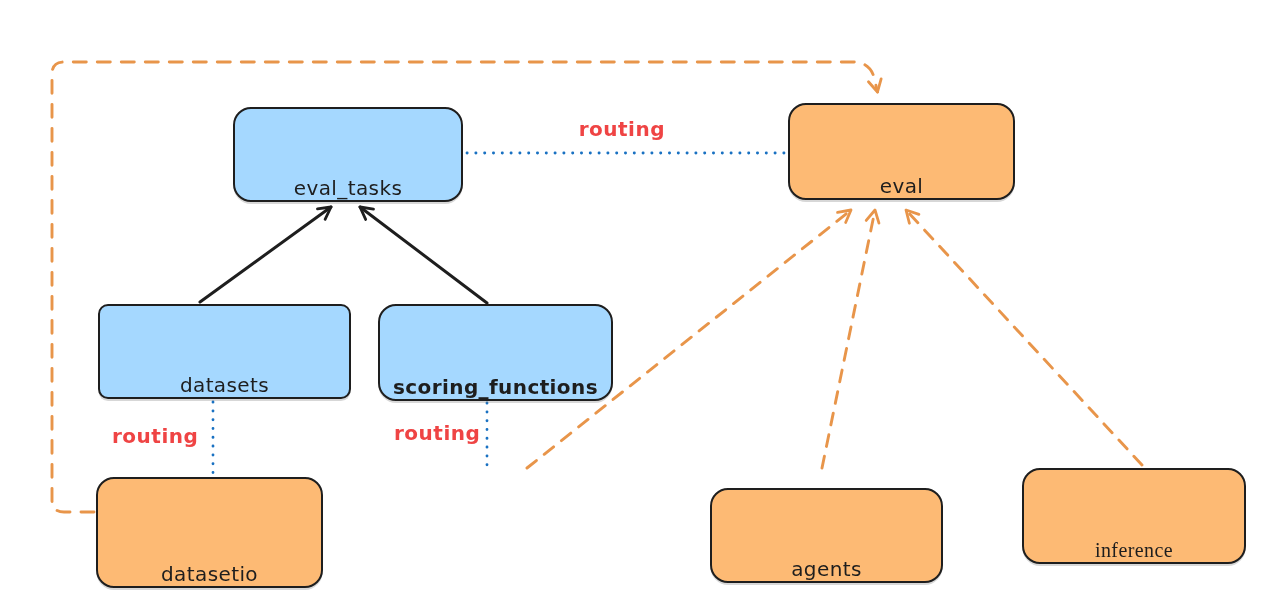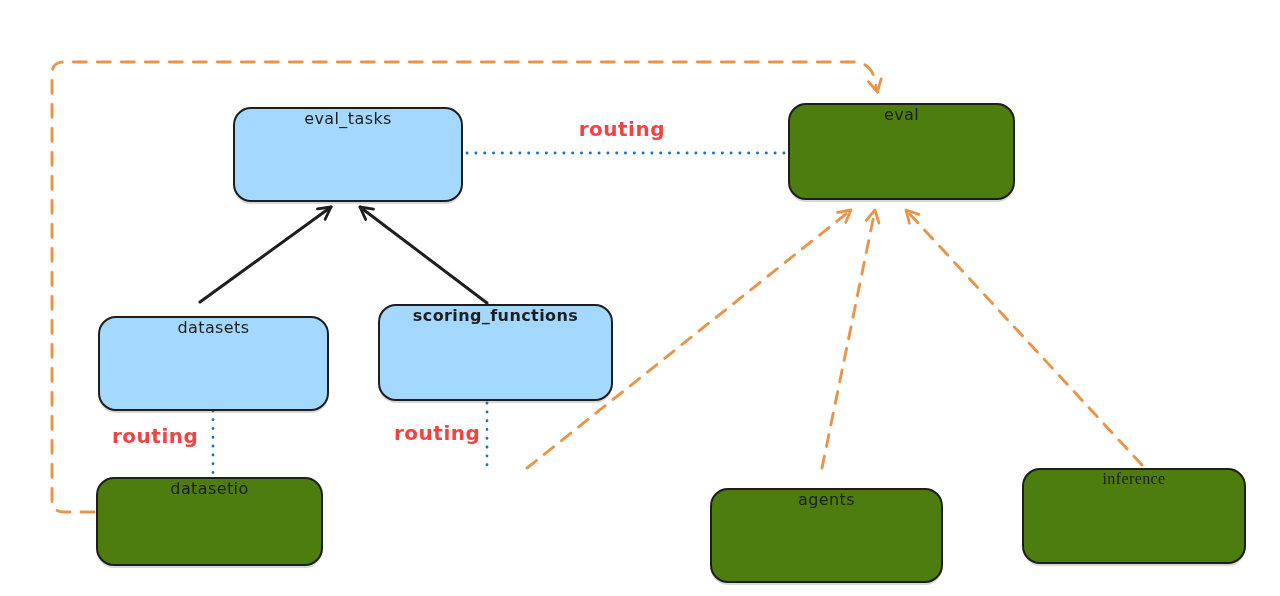--- a/index.html
+++ b/index.html
@@ -21,29 +21,29 @@
     top: 0;
     width: 1280px;
     height: 596px;
   }
   .node {
     position: absolute;
     box-sizing: border-box;
     border: 2.5px solid #1e1e1e;
     border-radius: 18px;
     display: flex;
-    align-items: flex-start;
+    align-items: flex-end;
     justify-content: center;
-    font-size: 16px;
+    font-size: 20px;
     color: #1e1e1e;
     letter-spacing: 0.4px;
     box-shadow: 0 2.5px 0 -0.5px rgba(110,110,110,0.28);
   }
   .node.blue  { background: #a5d8ff; }
-  .node.green { background: #4d7c0f; }
+  .node.green { background: #fdba74; }
 
   .edge-label {
     position: absolute;
     color: #ef4444;
     font-size: 20px;
     font-weight: 600;
     letter-spacing: 0.5px;
     text-align: right;
     white-space: nowrap;
   }
@@ -78,29 +78,29 @@
   </svg>
 
   <div class="node blue" style="left:233px; top:107px; width:230px; height:95px;">
     <span>eval_tasks</span>
   </div>
 
   <div class="node green" style="left:788px; top:103px; width:227px; height:97px;">
     <span>eval</span>
   </div>
 
-  <div class="node blue" style="left:98px; top:316px; width:231px; height:95px;">
+  <div class="node blue" style="left:98px; top:304px; width:253px; height:95px;border-radius:10px;">
     <span>datasets</span>
   </div>
 
   <div class="node blue" style="left:378px; top:304px; width:235px; height:97px;font-weight:bold;">
     <span>scoring_functions</span>
   </div>
 
-  <div class="node green" style="left:96px; top:477px; width:227px; height:89px;">
+  <div class="node green" style="left:96px; top:477px; width:227px; height:111px;">
     <span>datasetio</span>
   </div>
 
 
   <div class="node green" style="left:710px; top:488px; width:233px; height:95px;">
     <span>agents</span>
   </div>
 
   <div class="node green" style="left:1022px; top:468px; width:224px; height:96px;font-family:Liberation Serif, serif;">
     <span>inference</span>

